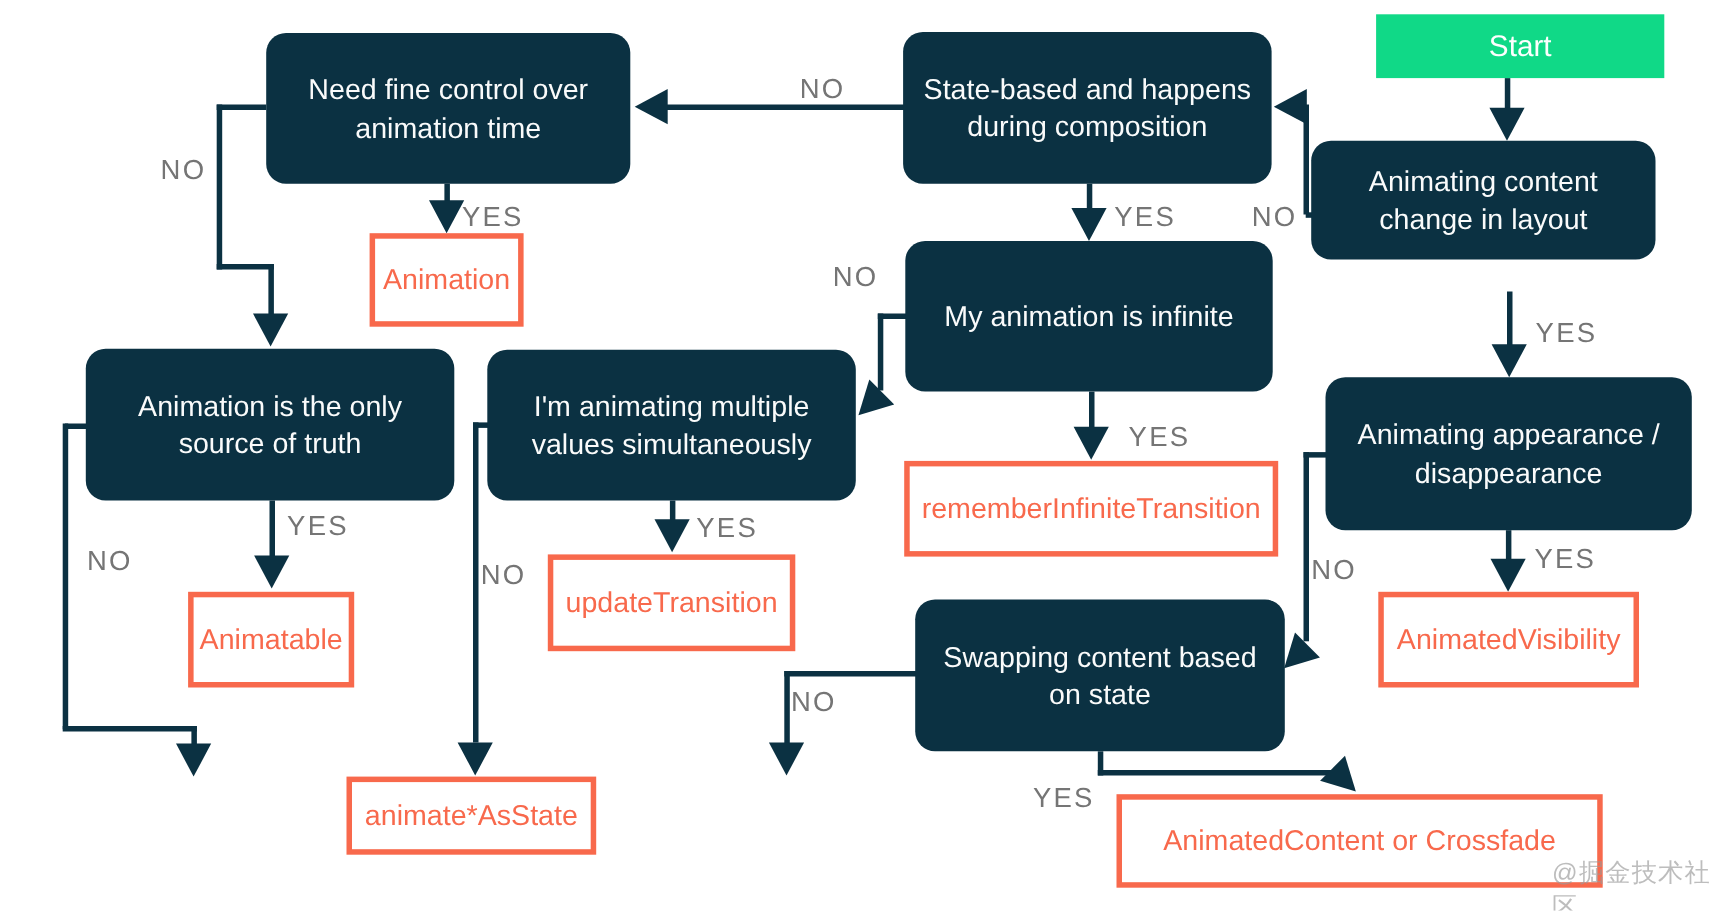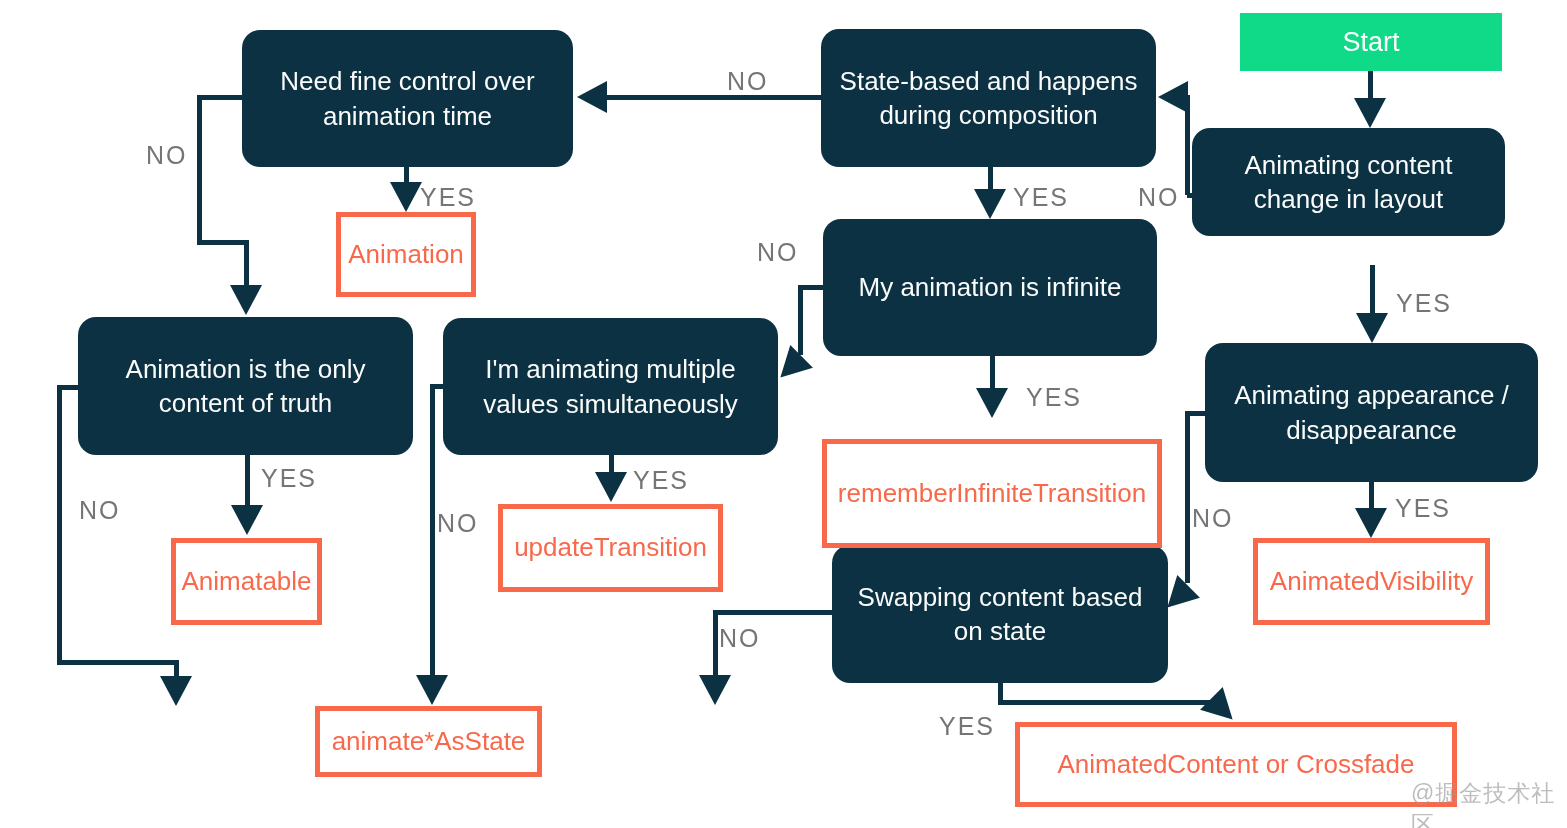--- a/index.html
+++ b/index.html
@@ -12,20 +12,21 @@
   .q{
     position:absolute;background:#0B3142;color:#FAFBFB;border-radius:18px;
     display:flex;align-items:center;justify-content:center;text-align:center;
     font-size:26px;line-height:1.32;padding:16px 14px;box-sizing:border-box;
   }
   
   .start{
     position:absolute;background:#10D987;color:#FDFFFE;
     display:flex;align-items:center;justify-content:center;
     font-size:27px;
+    margin-left:11px;
   }
   
   .r{
     position:absolute;background:#ffffff;border:5px solid #F8694C;color:#F8694C;
     display:flex;align-items:center;justify-content:center;text-align:center;
     font-size:26px;line-height:1.3;box-sizing:border-box;padding:0 10px;
   }
   
   .ln{position:absolute;background:#0B3142;}
   
@@ -168,29 +169,29 @@
   <div class="lbl" style="left:939px;top:712px">YES</div>
 
   
   <div class="start" style="left:1240px;top:13px;width:262px;height:58px">Start</div>
 
   
   <div class="q" style="left:242px;top:30px;width:331px;height:137px">Need fine control over animation time</div>
   <div class="q" style="left:821px;top:29px;width:335px;height:138px">State-based and happens during composition</div>
   <div class="q" style="left:1192px;top:128px;width:313px;height:108px">Animating content change in layout</div>
   <div class="q" style="left:823px;top:219px;width:334px;height:137px">My animation is infinite</div>
-  <div class="q" style="left:78px;top:317px;width:335px;height:138px">Animation is the only content of truth</div>
+  <div class="q" style="left:78px;top:317px;width:335px;height:138px">Animation is the only source of truth</div>
   <div class="q" style="left:443px;top:318px;width:335px;height:137px">I'm animating multiple values simultaneously</div>
   <div class="q" style="left:1205px;top:343px;width:333px;height:139px">Animating appearance / disappearance</div>
   <div class="q" style="left:832px;top:545px;width:336px;height:138px">Swapping content based on state</div>
 
   
   <div class="r" style="left:171px;top:538px;width:151px;height:87px">Animatable</div>
   <div class="r" style="left:336px;top:212px;width:140px;height:85px">Animation</div>
-  <div class="r" style="left:822px;top:439px;width:340px;height:109px">rememberInfiniteTransition</div>
+  <div class="r" style="left:822px;top:419px;width:340px;height:87px">rememberInfiniteTransition</div>
   <div class="r" style="left:498px;top:504px;width:225px;height:88px">updateTransition</div>
   <div class="r" style="left:1253px;top:538px;width:237px;height:87px">AnimatedVisibility</div>
   <div class="r" style="left:315px;top:706px;width:227px;height:71px">animate*AsState</div>
   <div class="r" style="left:1015px;top:722px;width:442px;height:85px">AnimatedContent or Crossfade</div>
 
   
   <div class="wm">@掘金技术社区</div>
 
 </div>
 

